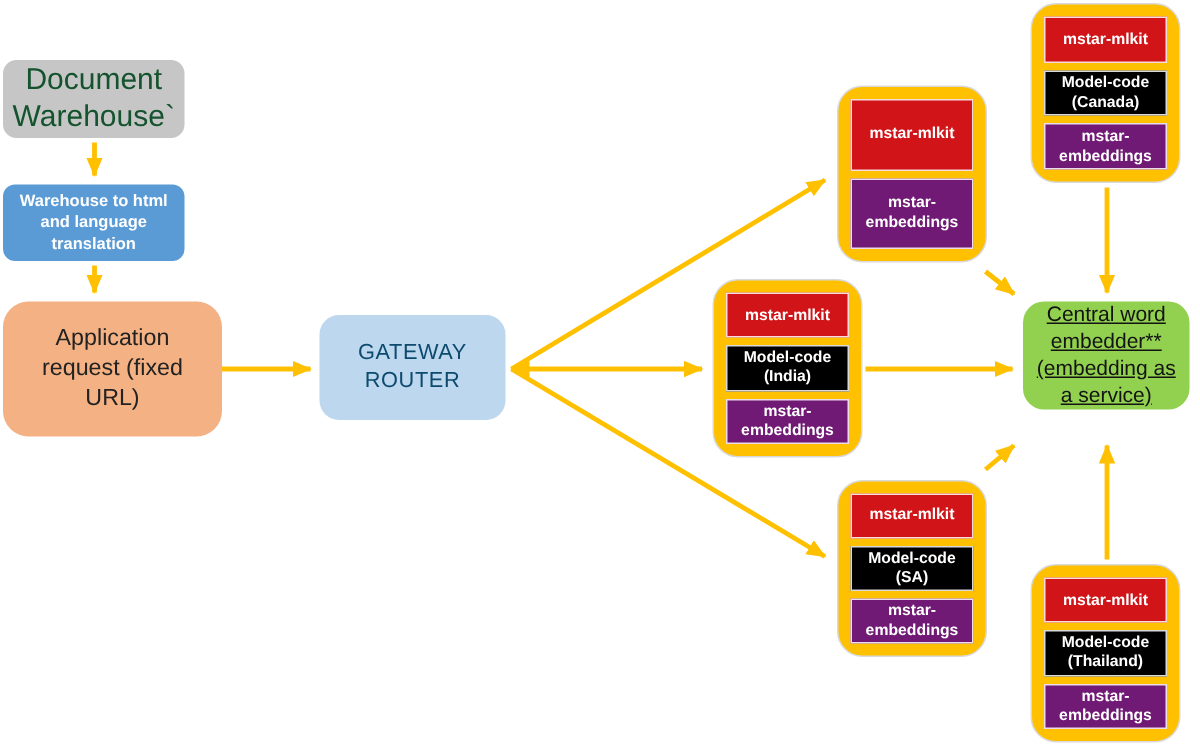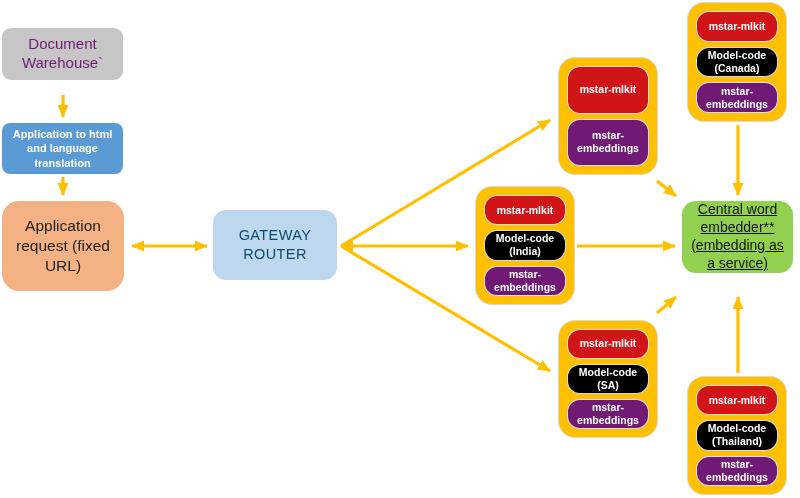--- a/index.html
+++ b/index.html
@@ -19,33 +19,33 @@
   }
   .node {
     position: absolute;
     box-sizing: border-box;
     display: flex;
     align-items: center;
     justify-content: center;
     text-align: center;
   }
   #node-document-warehouse {
-    left: 2px; top: 28px; width: 121px; height: 52px;
+    left: 2px; top: 40px; width: 121px; height: 52px;
     background: #c6c6c6; border-radius: 9px;
-    font-size: 15px; color: #701a75; line-height: 1.25;
+    font-size: 20px; color: #14532d; line-height: 1.25;
     padding: 2px 6px;
   }
   #node-conversion {
     left: 2px; top: 123px; width: 121px; height: 51px;
     background: #5b9bd5; border-radius: 8px;
     font-size: 11px; font-weight: 600; color: #ffffff; line-height: 1.3;
     padding: 3px 10px;
   }
   #node-application-request {
-    left: 2px; top: 201px; width: 122px; height: 90px;
+    left: 2px; top: 201px; width: 146px; height: 90px;
     background: #f4b183; border-radius: 17px;
     font-size: 15.5px; color: #222222; line-height: 1.3;
     padding: 4px 8px;
   }
   #node-gateway-router {
     left: 213px; top: 210px; width: 124px; height: 70px;
     background: #bdd7ee; border-radius: 13px;
     font-size: 14.5px; color: #0c4a6e; line-height: 1.3; letter-spacing: 0.4px;
     padding: 4px 14px;
   }
@@ -70,21 +70,21 @@
   }
   #stack-uk       { left: 558px; top:  57px; height: 118px; }
   #stack-india    { left: 475px; top: 186px; height: 119px; }
   #stack-sa       { left: 558px; top: 320px; height: 118px; }
   #stack-canada   { left: 687px; top:   2px; height: 120px; }
   #stack-thailand { left: 687px; top: 376px; height: 119px; }
   .cell {
     flex: 1;
     box-sizing: border-box;
     border: 1px solid rgba(255,255,255,0.85);
-    border-radius: 13px;
+    border-radius: 0;
     color: #ffffff;
     font-weight: 700;
     font-size: 10.5px;
     line-height: 1.25;
     display: flex;
     align-items: center;
     justify-content: center;
     text-align: center;
     padding: 1px 3px;
   }
@@ -116,21 +116,21 @@
         <line x1="657" y1="313" x2="676" y2="297" stroke="#FFC000" stroke-width="3.2" marker-end="url(#arrow-head)"></line>
         <line x1="738" y1="373" x2="738" y2="297" stroke="#FFC000" stroke-width="3.2" marker-end="url(#arrow-head)"></line>
       </g>
   </svg>
 
   <div class="node" id="node-document-warehouse">
     <span>Document Warehouse`</span>
   </div>
 
   <div class="node" id="node-conversion">
-    <span>Application to html and language translation</span>
+    <span>Warehouse to html and language translation</span>
   </div>
 
   <div class="node" id="node-application-request">
     <span>Application request (fixed URL)</span>
   </div>
 
   <div class="node" id="node-gateway-router">
     <span>GATEWAY ROUTER</span>
   </div>
 

